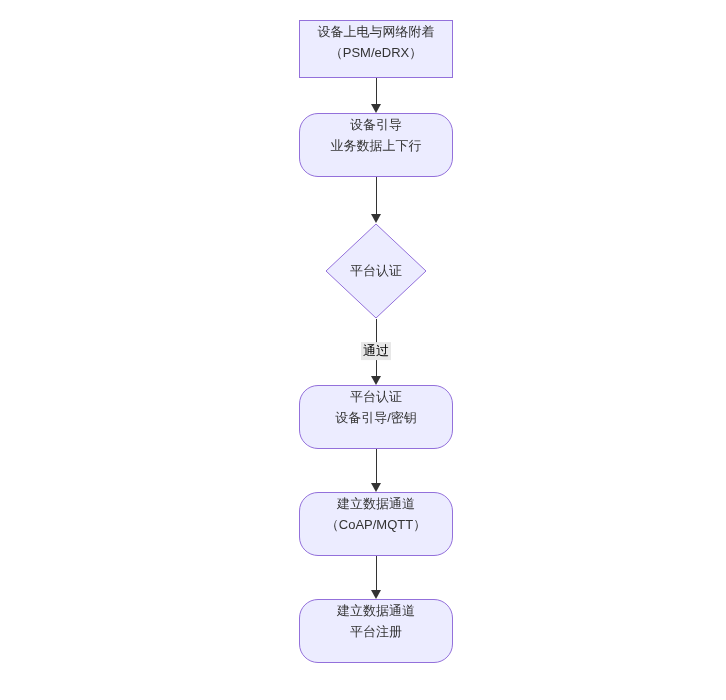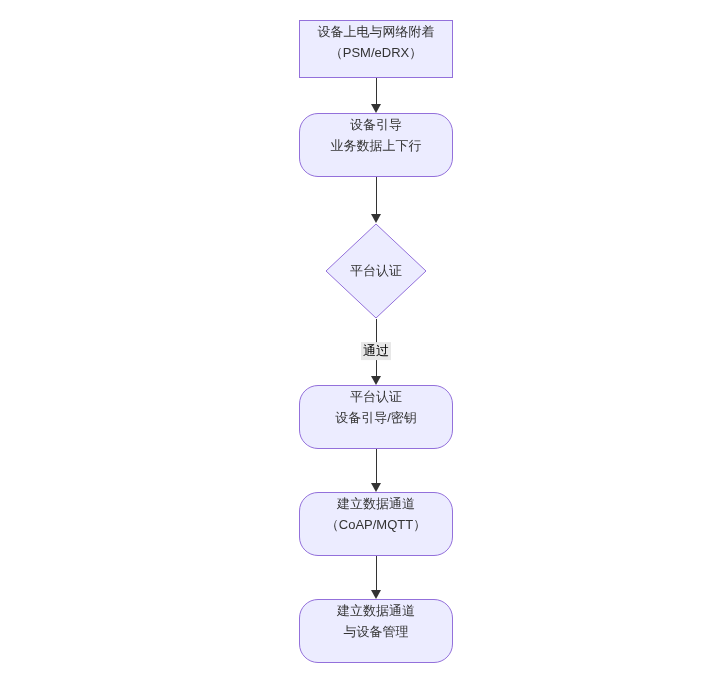--- a/index.html
+++ b/index.html
@@ -162,17 +162,17 @@
       <div>（CoAP/MQTT）</div>
     </div>
 
     <div class="connector c43">
       <div class="cline"></div>
       <div class="ahead"></div>
     </div>
 
     <div class="node h64">
       <div>建立数据通道</div>
-      <div>与设备管理</div>
+      <div>平台注册</div>
     </div>
 
   </div>
 </div>
 
 </body></html>

